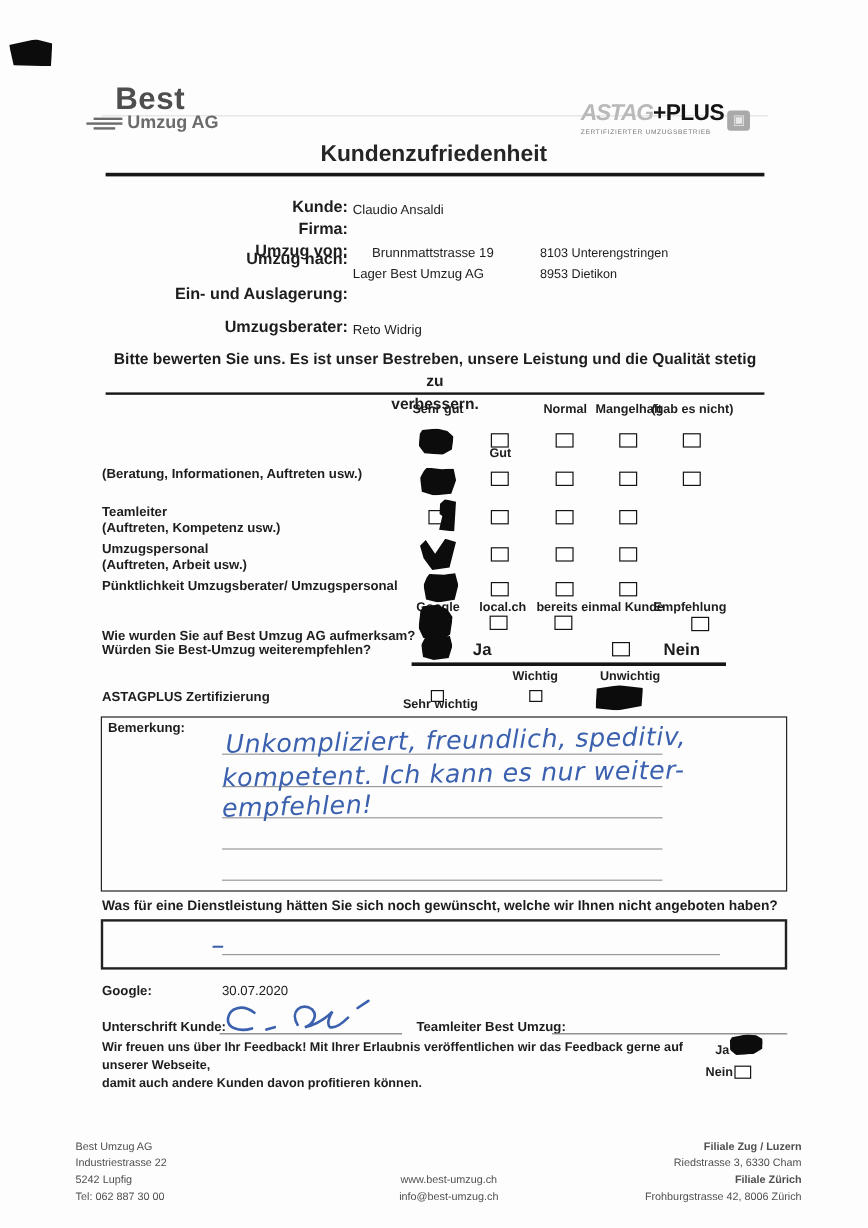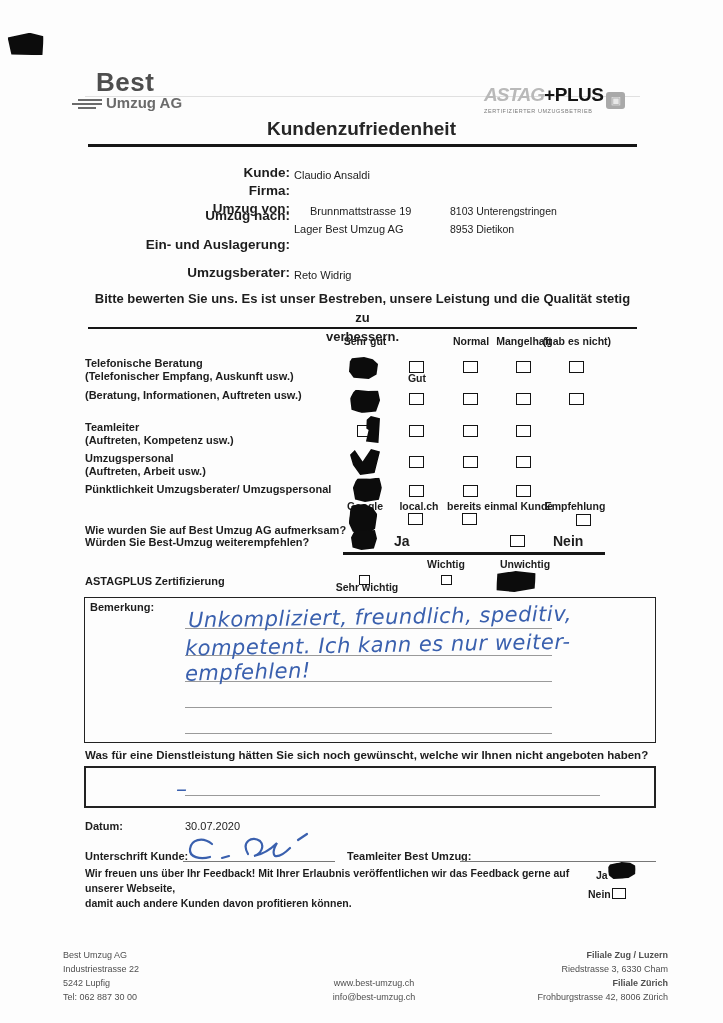--- a/index.html
+++ b/index.html
@@ -93,24 +93,20 @@
     <div>verbessern.</div>
   </div>
   <span class="hline" style="left:88px;top:327px;width:549px;height:2px;"></span>
 
   <div class="abs colhead" style="left:337px;top:335px;width:56px;">Sehr gut</div>
   <div class="abs colhead" style="left:392px;top:335px;width:50px;margin-top:37px;">Gut</div>
   <div class="abs colhead" style="left:441px;top:335px;width:60px;">Normal</div>
   <div class="abs colhead" style="left:489px;top:335px;width:70px;">Mangelhaft</div>
   <div class="abs colhead" style="left:537px;top:335px;width:80px;">(gab es nicht)</div>
 
-  <div class="abs rowlbl" style="left:85px;top:357px;width:260px;">
-    <div>Telefonische Beratung</div>
-    <div>(Telefonischer Empfang, Auskunft usw.)</div>
-  </div>
   <span class="blob b1" style="left:349px;top:357px;width:29px;height:22px;"></span>
   <span class="cb" style="left:409px;top:361px;"></span>
   <span class="cb" style="left:463px;top:361px;"></span>
   <span class="cb" style="left:516px;top:361px;"></span>
   <span class="cb" style="left:569px;top:361px;"></span>
 
   <div class="abs rowlbl" style="left:85px;top:389px;width:260px;">
     <div>(Beratung, Informationen, Auftreten usw.)</div>
   </div>
   <span class="blob b2" style="left:350px;top:390px;width:30px;height:23px;transform:rotate(2deg);"></span>
@@ -185,21 +181,21 @@
   <span class="grayline" style="left:185px;top:733px;width:367px;"></span>
   <div class="hw" style="left:188px;top:605px;transform:rotate(-1deg);">Unkompliziert, freundlich, speditiv,</div>
   <div class="hw" style="left:185px;top:633px;transform:rotate(-1deg);">kompetent. Ich kann es nur weiter-</div>
   <div class="hw" style="left:185px;top:660px;transform:rotate(-1.5deg);">empfehlen!</div>
 
   <div class="abs q" style="left:85px;top:749px;font-size:11.5px;">Was für eine Dienstleistung hätten Sie sich noch gewünscht, welche wir Ihnen nicht angeboten haben?</div>
   <div class="box" style="left:84px;top:766px;width:572px;height:42px;border-width:2px;"></div>
   <span class="grayline" style="left:185px;top:795px;width:415px;"></span>
   <div class="hw" style="left:176px;top:776px;font-size:22px;">–</div>
 
-  <div class="abs q" style="left:85px;top:820px;">Datum:</div>
+  <div class="abs q" style="left:85px;top:820px;">Google:</div>
   <div class="abs fieldval" style="left:185px;top:820px;">30.07.2020</div>
 
   <div class="abs q" style="left:85px;top:850px;">Unterschrift Kunde:</div>
   <span class="grayline" style="left:183px;top:861px;width:152px;background:#777;"></span>
   <svg class="abs" style="left:186px;top:832px;" width="150" height="32" viewBox="0 0 150 32">
     <g fill="none" stroke="#3a60ae" stroke-width="2.2" stroke-linecap="round">
       <path d="M26 12 C16 4 5 8 4 17 C3 25 14 28 24 25"></path>
       <path d="M36 26 l7 -2"></path>
       <path d="M62 22 C55 10 66 3 74 9 C79 14 75 22 68 24 C78 22 86 16 91 11 C88 16 86 21 89 24 C93 25 99 21 104 16"></path>
       <path d="M112 8 l9 -6"></path>

